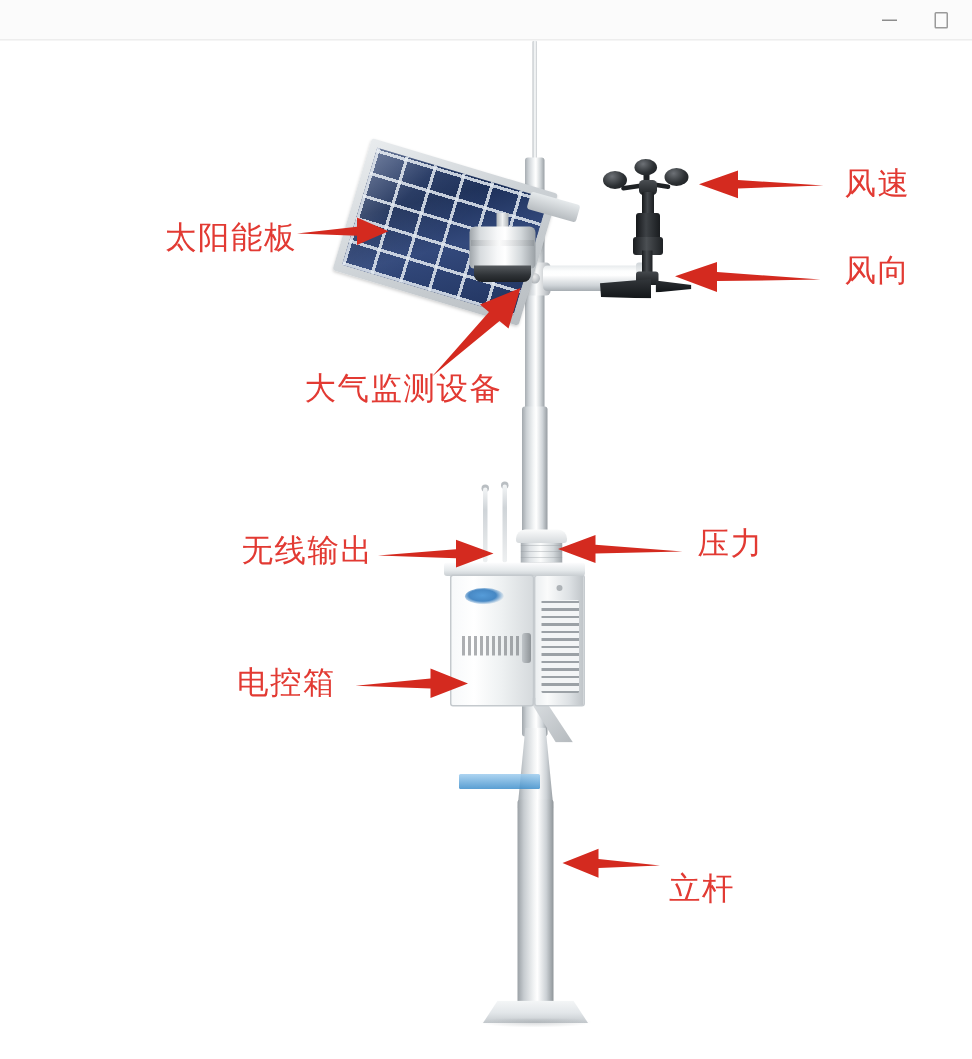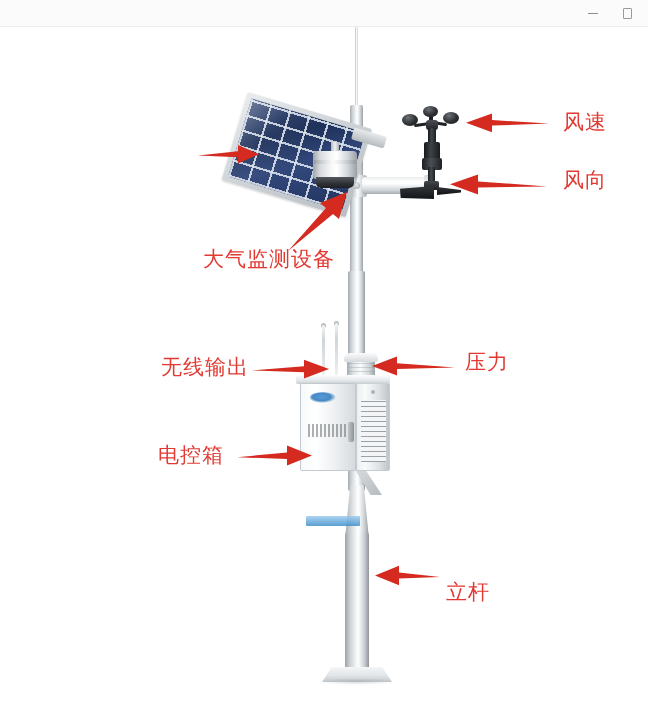--- a/index.html
+++ b/index.html
@@ -508,20 +508,21 @@
       <path d="M0,13.2 L50,8.4 L50,1.6 L75,11.6 L50,21.4 L50,15.0 Z" fill="#d42a1f"></path>
     </svg>
   </div>
 
   <div class="arrow" id="arrow-pole" style="left:375px; top:537px;">
     <svg width="66" height="24" viewBox="0 0 66 24">
       <path d="M65,13.0 L24,8.6 L24,1.8 L0,11.4 L24,21.2 L24,14.6 Z" fill="#d42a1f"></path>
     </svg>
   </div>
 
+  <div class="label" id="label-solar-panel">太阳能板</div>
 
   <div class="label" id="label-wind-speed">风速</div>
 
   <div class="label" id="label-wind-direction">风向</div>
 
   <div class="label" id="label-wireless-output">无线输出</div>
 
   <div class="label" id="label-air-monitor">大气监测设备</div>
 
   <div class="label" id="label-pressure">压力</div>

